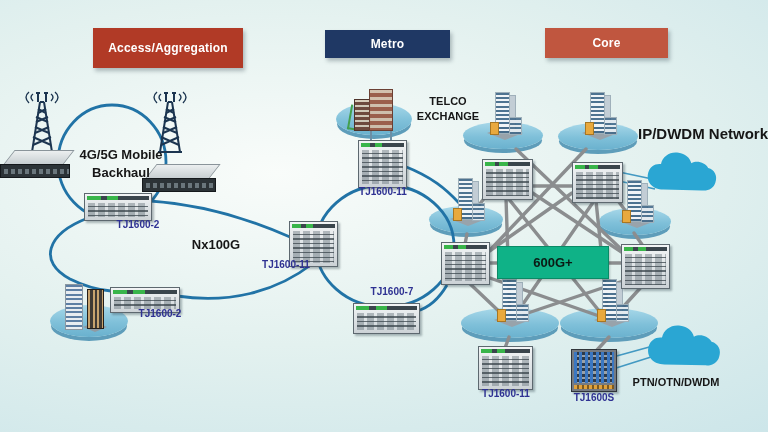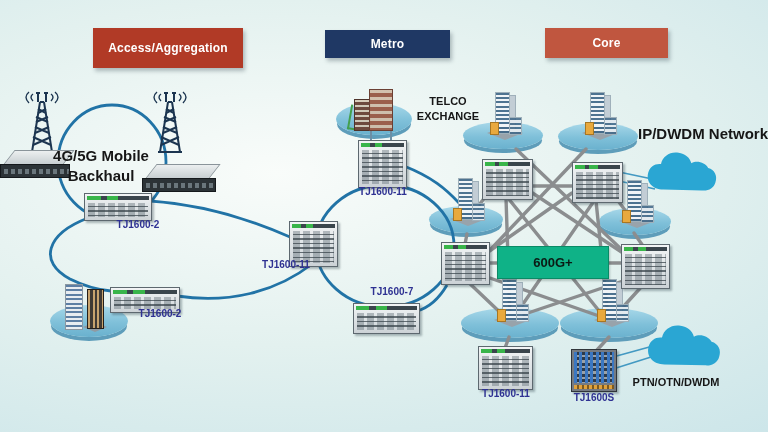--- a/index.html
+++ b/index.html
@@ -203,23 +203,24 @@
 
     <div class="flatdev" style="left:0px;top:150px;width:68px;height:28px;">
       <div class="ftop"></div>
       <div class="ffront"></div>
     </div>
     <div class="flatdev" style="left:142px;top:164px;width:72px;height:28px;">
       <div class="ftop"></div>
       <div class="ffront"></div>
     </div>
 
-    <div class="lbl blk wrap" style="left:50px;top:146px;width:102px;font-size:15px;">4G/5G Mobile Backhaul</div>
+    <div class="lbl blk wrap" style="left:70px;top:146px;width:102px;font-size:13px;">4G/5G Mobile Backhaul</div>
     <div class="rack" style="left:84px;top:193px;width:66px;height:26px;"></div>
     <div class="lbl" style="left:106px;top:219px;width:64px;">TJ1600-2</div>
+    <div class="lbl blk big" style="left:164px;top:237px;width:104px;">Nx100G</div>
 
     <div class="ent-b" style="left:63px;top:284px;">
       <div class="p2"></div>
       <div class="b1"></div>
       <div class="b2"></div>
     </div>
     <div class="rack" style="left:110px;top:287px;width:68px;height:24px;"></div>
     <div class="lbl" style="left:128px;top:308px;width:64px;">TJ1600-2</div>
 
     <div class="telco-b" style="left:352px;top:88px;">

